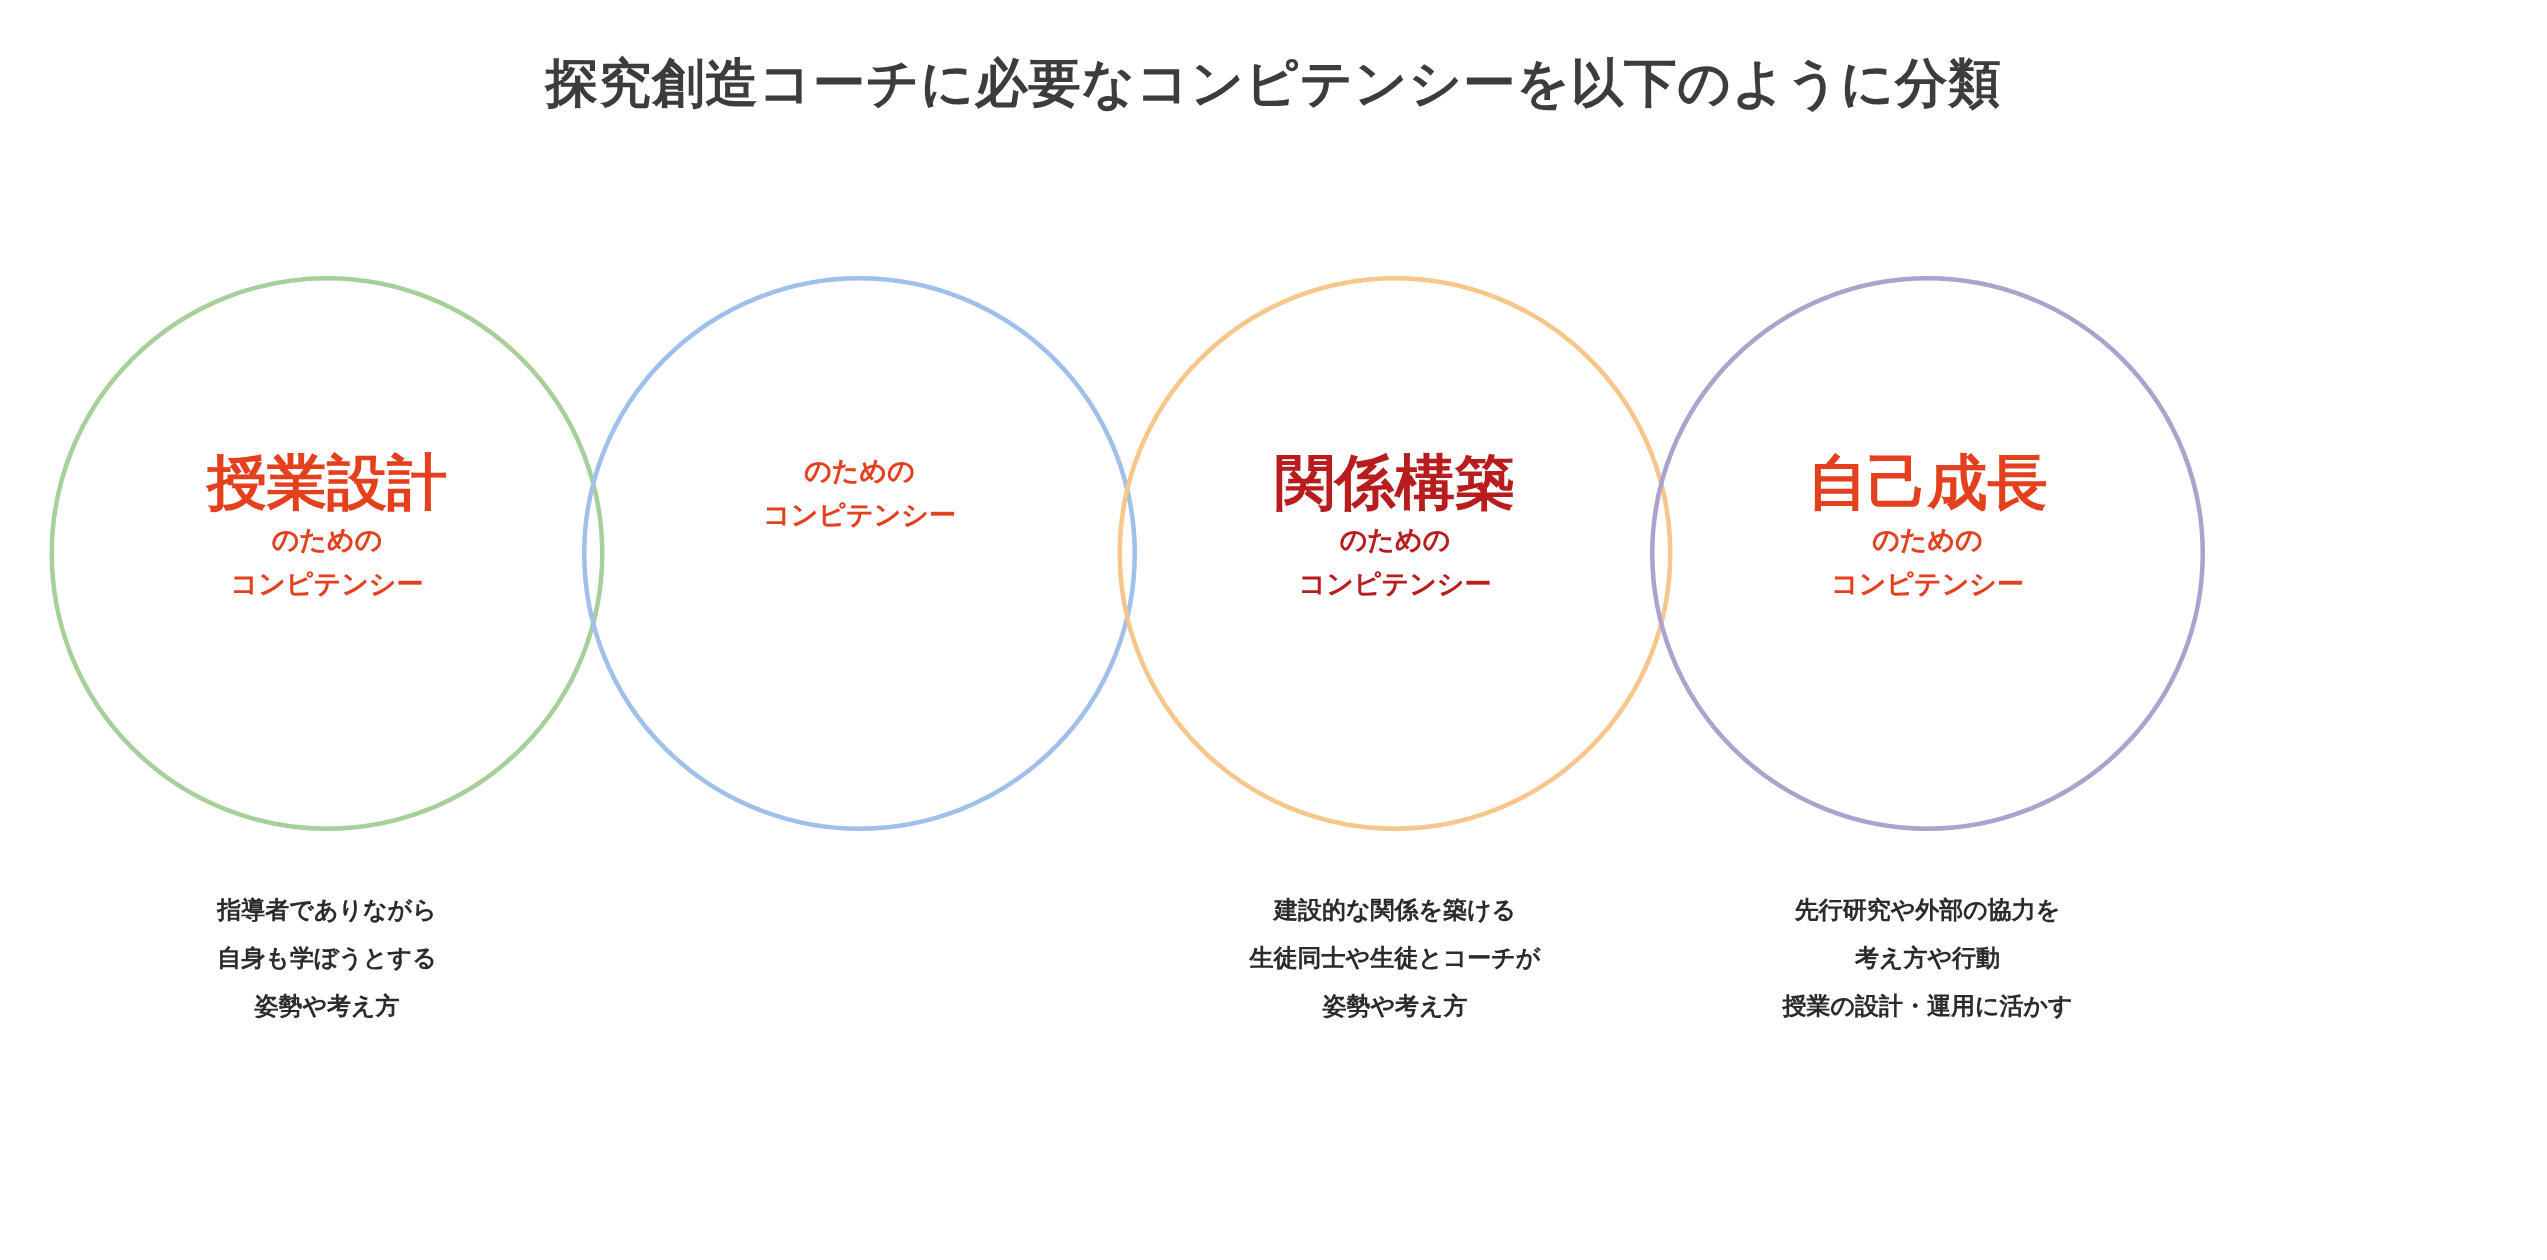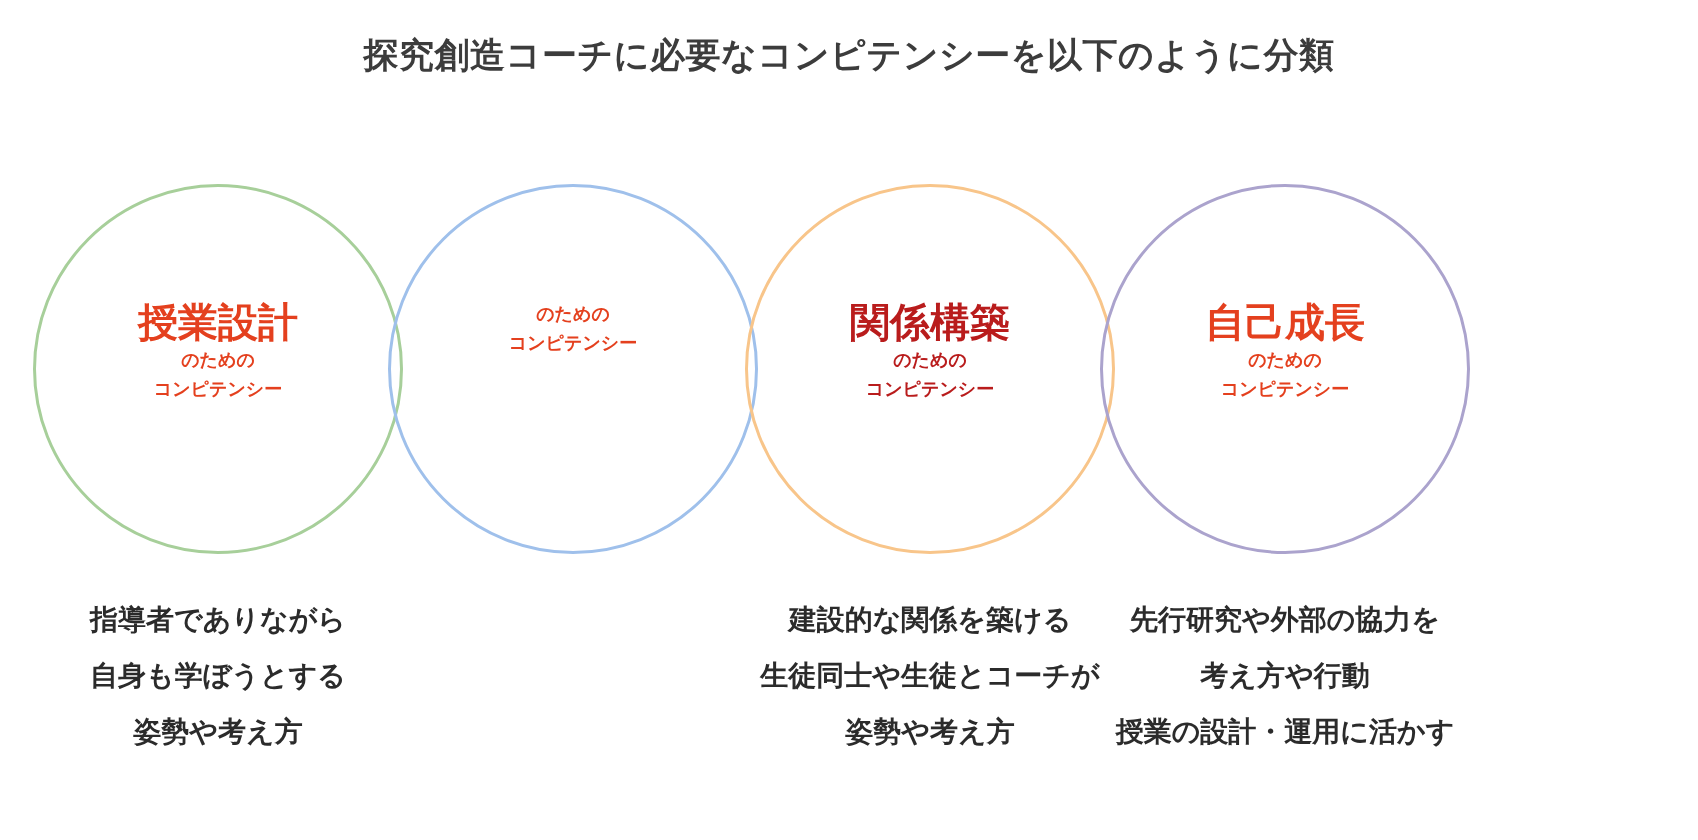--- a/index.html
+++ b/index.html
@@ -85,23 +85,24 @@
     line-height: 1.62;
     white-space: nowrap;
   }
   .caption {
     position: absolute;
     top: 592px;
     left: -8px;
     width: 428px;
     text-align: center;
     color: #2b2b2b;
-    font-size: 28px;
+    font-size: 16px;
     font-weight: bold;
     line-height: 2.0;
+    font-family: Liberation Mono, monospace;
   }
   .caption .line {
     display: block;
     white-space: nowrap;
   }
 </style>
 </head>
 <body style="background: rgb(255, 255, 255);">
 
 <div id="slide" style="background: rgb(255, 255, 255);">

